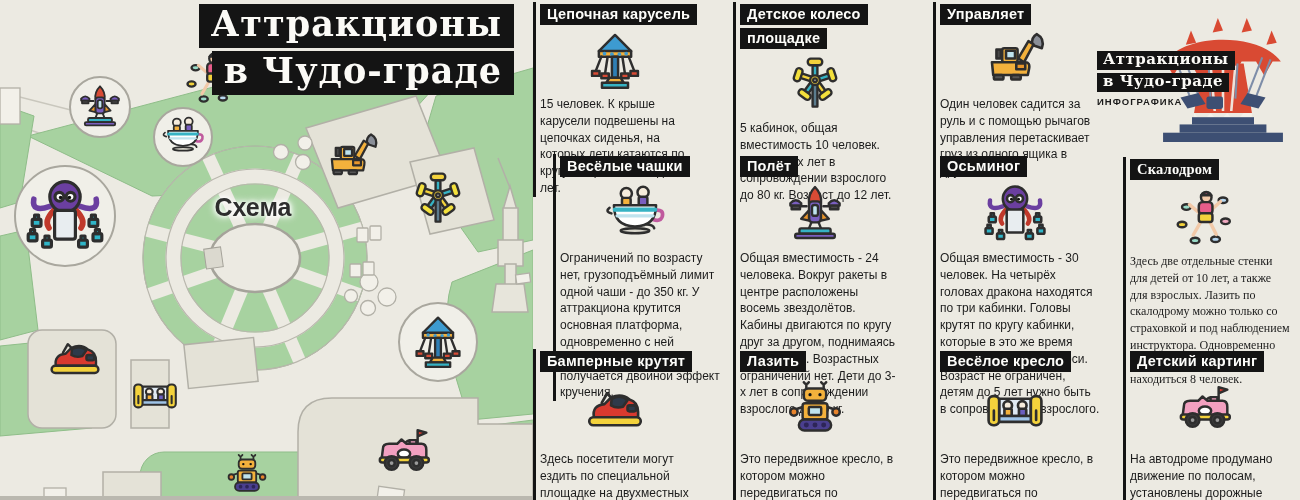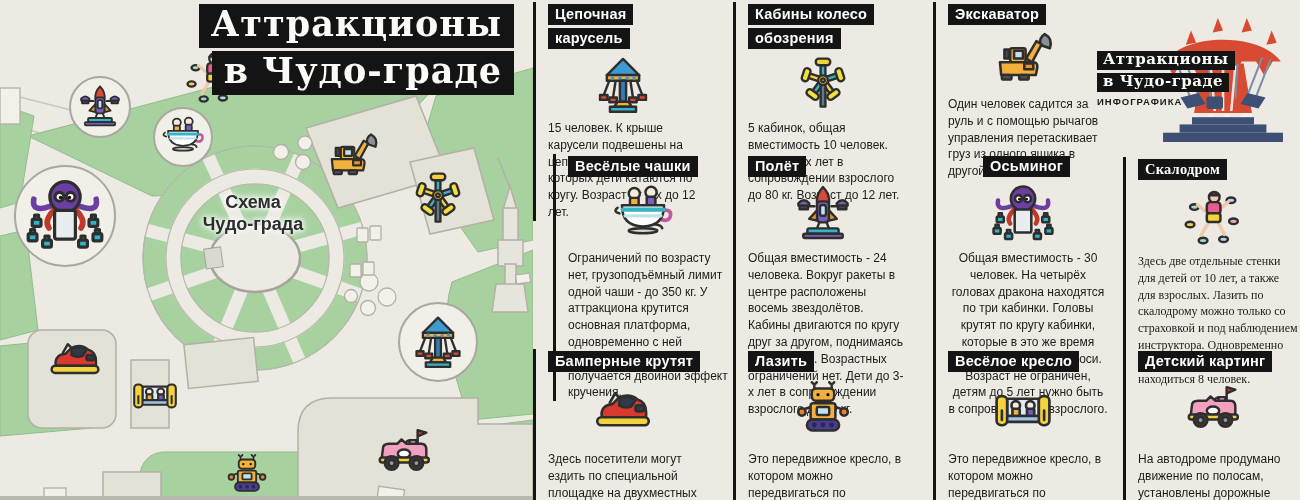--- a/index.html
+++ b/index.html
@@ -6,28 +6,28 @@
   .stage{position:relative;width:1300px;height:500px;background:#eceae2;overflow:hidden;
          font-family:"Liberation Sans",sans-serif;color:#1b1b1b;}
   
   .map-area{position:absolute;left:0;top:0;width:533px;height:500px;}
   .map-svg{position:absolute;left:0;top:0;}
   .map-title{position:absolute;left:0;top:4px;width:514px;text-align:right;line-height:1.08;}
   .map-title .mt-line{display:inline-block;background:#141414;color:#fbfaf6;
       font-family:"DejaVu Serif","Liberation Serif",serif;font-weight:700;
       font-size:35px;padding:1px 12px 5px;margin-bottom:3px;letter-spacing:1px;}
   .map-center-label{position:absolute;left:168px;top:192px;width:170px;text-align:center;
-      font-size:18px;font-weight:800;color:#2d2d2d;line-height:1.22;
+      font-size:25px;font-weight:800;color:#2d2d2d;line-height:1.22;
       text-shadow:0 0 4px #fff,0 0 7px #fff,0 0 10px #fff;}
   .marker{position:absolute;transform:translate(-50%,-50%);display:flex;
       align-items:center;justify-content:center;}
   .marker.circled{background:#f0efe8;border:2px solid #a9a79e;border-radius:50%;}
   .marker svg{display:block;}
   
-  .card{position:absolute;width:172px;border-left:3.5px solid #141414;padding-left:12px;
+  .card{position:absolute;width:172px;border-left:3.5px solid #141414;padding-left:4px;
         box-sizing:border-box;}
   .card.r1{min-height:143px;}
   .card.r2{min-height:188px;}
   .card.r3{height:160px;}
   .ctitle-wrap{margin-bottom:4px;max-width:160px;line-height:1.5;}
   .ctitle{display:inline;background:#141414;color:#fdfdfa;font-weight:700;font-size:14.5px;
         padding:2px 7px 3px;letter-spacing:.2px;
         -webkit-box-decoration-break:clone;box-decoration-break:clone;}
   .cicon{display:flex;align-items:center;justify-content:center;width:150px;}
   .r1 .cicon{height:62px;}
@@ -337,21 +337,20 @@
         </div>
       </div>
 
     <div class="map-title">
       <span class="mt-line">Аттракционы</span><br>
       <span class="mt-line">в Чудо-граде</span>
     </div>
 
     <div class="map-center-label">
       <div>Схема</div>
-      <div>Чудо-града</div>
     </div>
   </div>
 
   <div id="cards">
       <div class="card r1" style="left: 533px; top: 2px;">
         <div class="ctitle-wrap"><span class="ctitle">Цепочная карусель</span></div>
         <div class="cicon">
           <svg width="62" height="62" viewBox="0 0 100 100">
             <g stroke="#2e2e2e" stroke-width="4" stroke-linejoin="round" stroke-linecap="round">
  <path d="M50 8 L76 34 Q50 46 24 34 Z" fill="#3d9bd1"></path>
@@ -367,21 +366,21 @@
  <rect x="28" y="70" width="12" height="8" fill="#d84b35"></rect>
               <rect x="60" y="70" width="12" height="8" fill="#d84b35"></rect>
  <path d="M36 85 L64 85 L59 77 L41 77 Z" fill="#f3b13c"></path>
  <rect x="29" y="85" width="42" height="8" fill="#36b3c4"></rect>
             </g>
           </svg>
         </div>
         <div class="cdesc">15 человек. К крыше карусели подвешены на цепочках сиденья, на которых дети катаются по кругу. Возраст от 3-х до 12 лет.</div>
       </div>
       <div class="card r1" style="left: 733px; top: 2px;">
-        <div class="ctitle-wrap"><span class="ctitle">Кабины колесо обозрения</span></div>
+        <div class="ctitle-wrap"><span class="ctitle">Детское колесо площадке</span></div>
         <div class="cicon">
           <svg width="60" height="60" viewBox="0 0 100 100">
             <g stroke="#2e2e2e" stroke-width="4" stroke-linejoin="round" stroke-linecap="round">
  <g transform="rotate(72 50 42)">
                 <rect x="46" y="17" width="8" height="22" rx="3" fill="#36b3c4"></rect>
                 <rect x="39" y="7" width="22" height="11" rx="5" fill="#f3e03c"></rect>
               </g>
  <g transform="rotate(144 50 42)">
                 <rect x="46" y="17" width="8" height="22" rx="3" fill="#f3d23c"></rect>
                 <rect x="39" y="7" width="22" height="11" rx="5" fill="#f3e03c"></rect>
@@ -398,21 +397,21 @@
  <rect x="46" y="17" width="8" height="22" rx="3" fill="#36b3c4"></rect>
  <rect x="38" y="6" width="24" height="11" rx="5" fill="#f3d23c"></rect>
  <circle cx="50" cy="42" r="8" fill="#f3d23c"></circle>
               <circle cx="50" cy="42" r="3" fill="#fff"></circle>
             </g>
           </svg>
         </div>
         <div class="cdesc">5 кабинок, общая вместимость 10 человек. Дети до 3-х лет в сопровождении взрослого до 80 кг. Возраст до 12 лет.</div>
       </div>
       <div class="card r1" style="left: 933px; top: 2px;">
-        <div class="ctitle-wrap"><span class="ctitle">Экскаватор</span></div>
+        <div class="ctitle-wrap"><span class="ctitle">Управляет</span></div>
         <div class="cicon">
           <svg width="64" height="64" viewBox="0 0 100 100">
             <g stroke="#2e2e2e" stroke-width="4" stroke-linejoin="round" stroke-linecap="round">
  <path d="M84 8 Q97 15 92 30 L77 25 Q75 13 84 8 Z" fill="#8a8f98"></path>
  <path d="M79 24 L64 52 L55 46 L71 19 Z" fill="#f3b13c"></path>
  <rect x="30" y="30" width="24" height="22" rx="3" fill="#f3b13c"></rect>
  <rect x="36" y="34" width="14" height="12" fill="#bfe3ee"></rect>
  <rect x="21" y="32" width="7" height="14" fill="#4a4a4a"></rect>
  <path d="M14 52 L66 52 Q74 52 72 62 L70 72 L16 72 Z" fill="#f3b13c"></path>
  <rect x="52" y="54" width="14" height="9" fill="#e8962c"></rect>
@@ -460,21 +459,21 @@
  <path d="M40 44 L27 58 L40 61 Z" fill="#e8962c"></path>
  <path d="M60 44 L73 58 L60 61 Z" fill="#e8962c"></path>
  <path d="M44 64 L40 74 M56 64 L60 74" fill="none"></path>
  <rect x="24" y="74" width="52" height="9" rx="3" fill="#36b3c4"></rect>
  <rect x="17" y="83" width="66" height="7" rx="3" fill="#7a5fc0"></rect>
             </g>
           </svg>
         </div>
         <div class="cdesc">Общая вместимость - 24 человека. Вокруг ракеты в центре расположены восемь звездолётов. Кабины двигаются по кругу друг за другом, поднимаясь и опускаясь. Возрастных ограничений нет. Дети до 3-х лет в сопровождении взрослого до 80 кг.</div>
       </div>
-      <div class="card r2" style="left: 933px; top: 154px; text-align: center;">
+      <div class="card r2" style="left: 933px; top: 154px;">
         <div class="ctitle-wrap"><span class="ctitle">Осьминог</span></div>
         <div class="cicon">
           <svg width="64" height="64" viewBox="0 0 100 100">
             <g stroke="#2e2e2e" stroke-width="4" stroke-linejoin="round" stroke-linecap="round">
  <path d="M31 38 Q8 46 11 29" fill="none" stroke="#6b3fa0" stroke-width="7"></path>
  <path d="M69 38 Q92 46 89 29" fill="none" stroke="#6b3fa0" stroke-width="7"></path>
  <path d="M37 42 Q23 56 30 65" stroke="#c0392b" stroke-width="7" fill="none"></path>
  <path d="M63 42 Q77 56 70 65" stroke="#c0392b" stroke-width="7" fill="none"></path>
  <circle cx="50" cy="26" r="19" fill="#6b3fa0"></circle>
  <circle cx="43" cy="26" r="5.5" fill="#fff"></circle>

